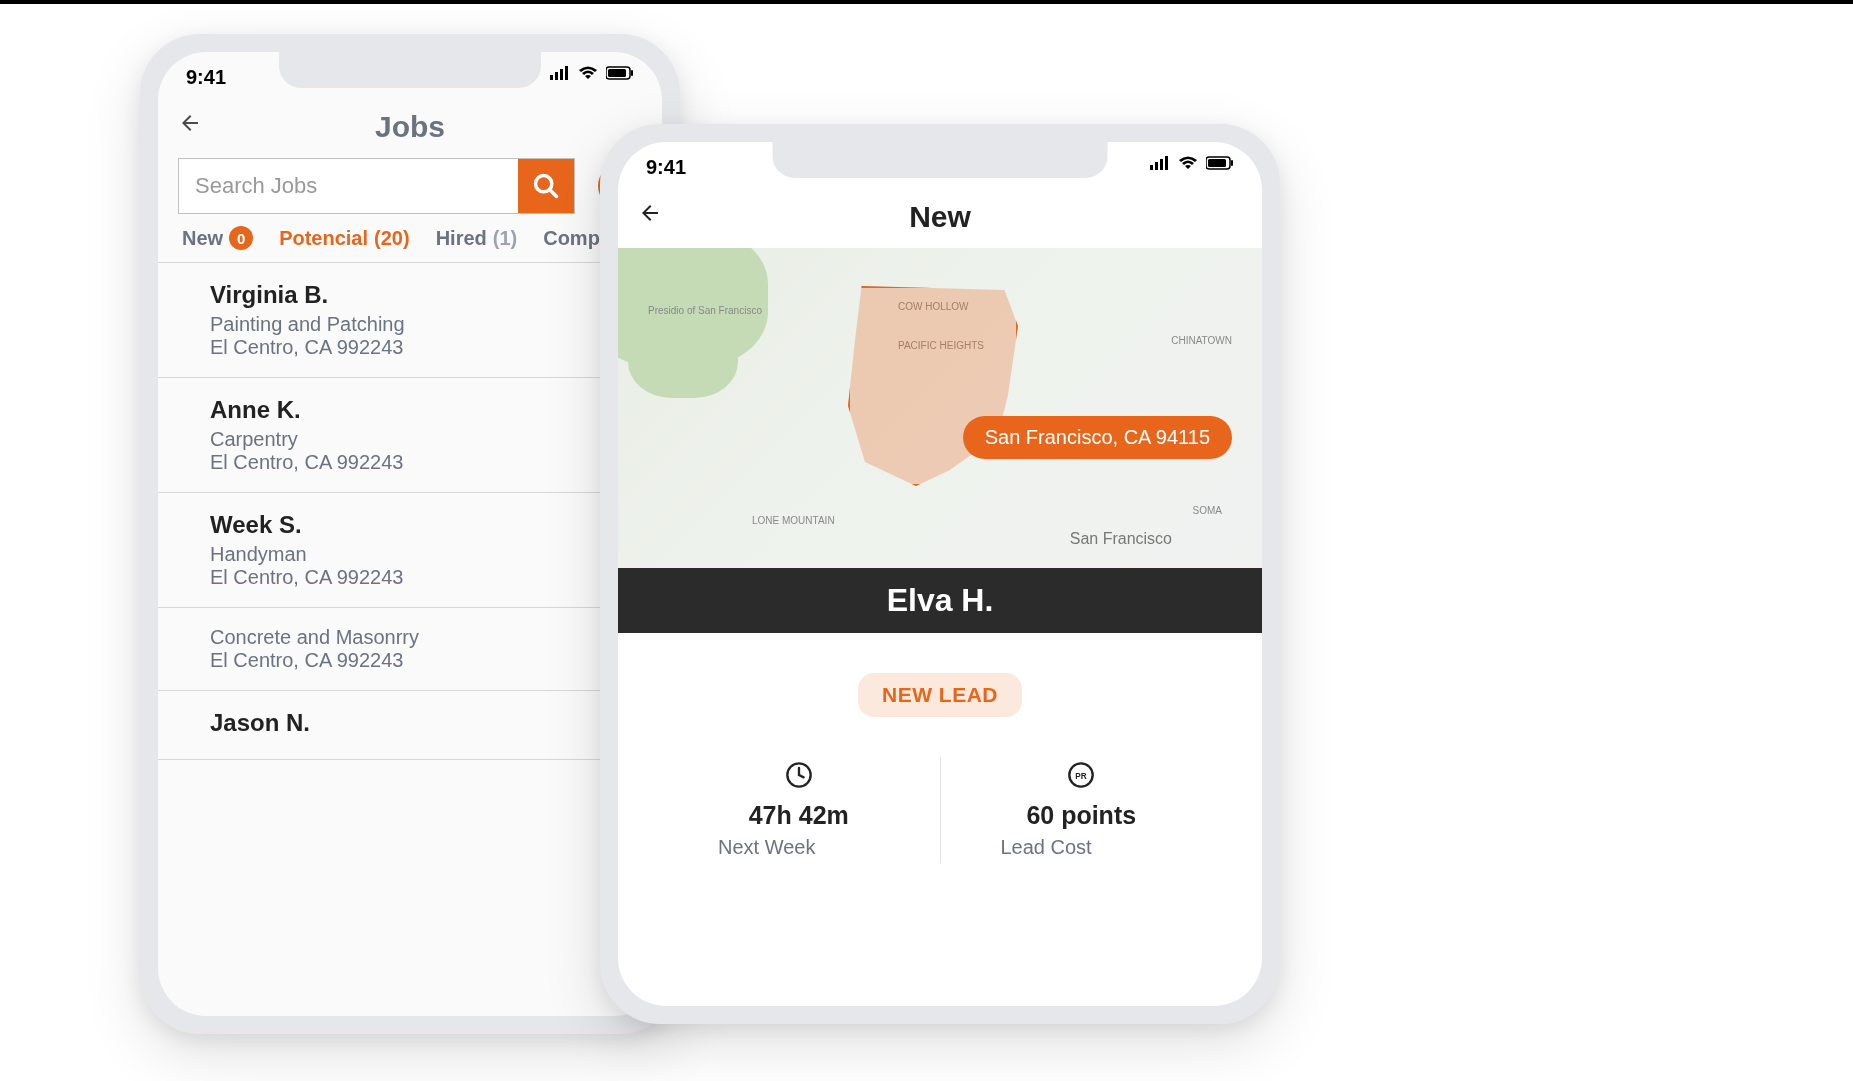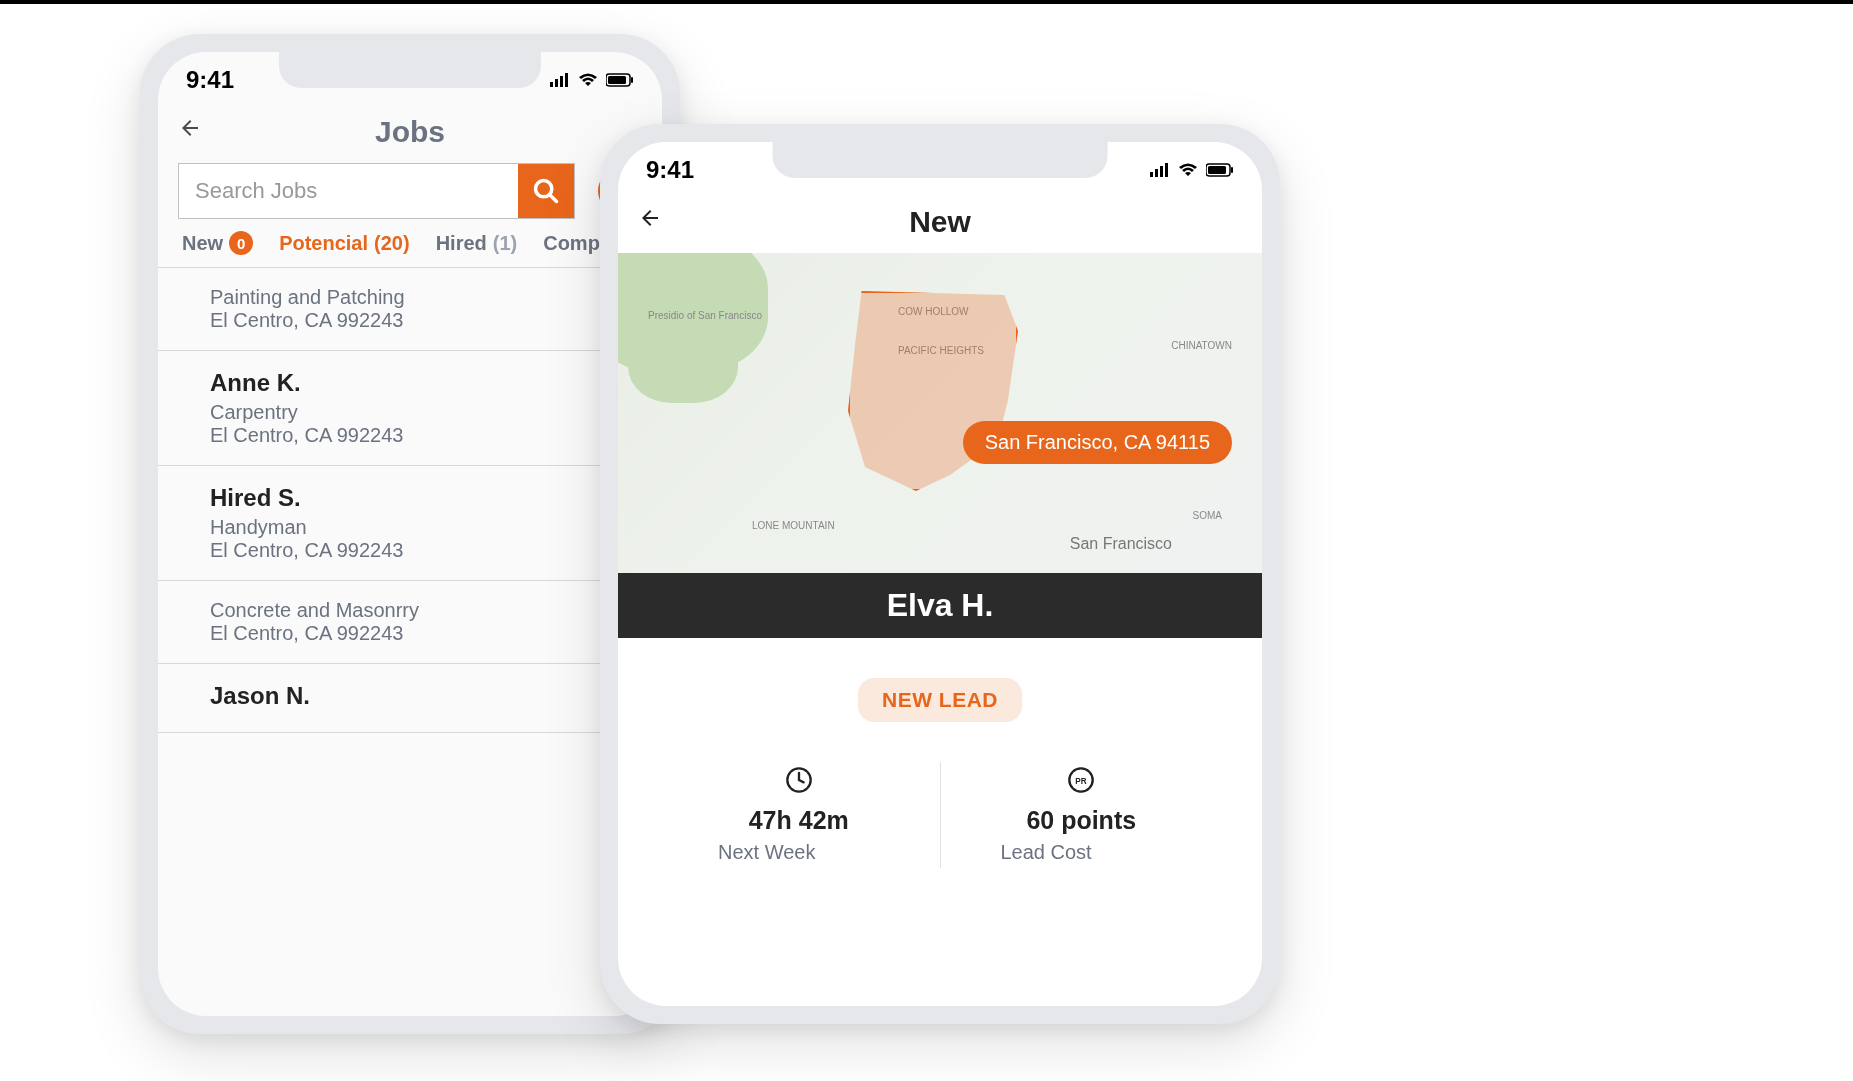--- a/index.html
+++ b/index.html
@@ -34,24 +34,24 @@
   transform: translateX(-50%);
   width: 52%;
   height: 36px;
   background: #e5e7eb;
   border-radius: 0 0 22px 22px;
   z-index: 10;
 }
 .status-bar {
   display: flex;
   justify-content: space-between;
-  align-items: center;
+  align-items: flex-start;
   padding: 14px 28px 8px;
   font-weight: 600;
-  font-size: 24px;
+  font-size: 20px;
 }
 .status-icons { display: flex; gap: 8px; align-items: center; }
 .nav-bar {
   display: flex;
   align-items: center;
   padding: 14px 20px 16px;
   position: relative;
 }
 .back-arrow { font-size: 26px; color: #3a3a3a; cursor: pointer; }
 .nav-title {
@@ -247,30 +247,31 @@
       <div class="tab">
         <span>Hired</span>
         <span class="count">(1)</span>
       </div>
       <div class="tab">
         <span>Complete</span>
       </div>
     </div>
     <div class="job-list">
       <div class="job-item">
+        <div class="job-name">Virginia B.</div>
         <div class="job-cat">Painting and Patching</div>
         <div class="job-loc">El Centro, CA 992243</div>
       </div>
       <div class="job-item">
         <div class="job-name">Anne K.</div>
         <div class="job-cat">Carpentry</div>
         <div class="job-loc">El Centro, CA 992243</div>
       </div>
       <div class="job-item">
-        <div class="job-name">Hired S.</div>
+        <div class="job-name">Week S.</div>
         <div class="job-cat">Handyman</div>
         <div class="job-loc">El Centro, CA 992243</div>
       </div>
       <div class="job-item">
         <div class="job-cat">Concrete and Masonrry</div>
         <div class="job-loc">El Centro, CA 992243</div>
       </div>
       <div class="job-item">
         <div class="job-name">Jason N.</div>
       </div>

